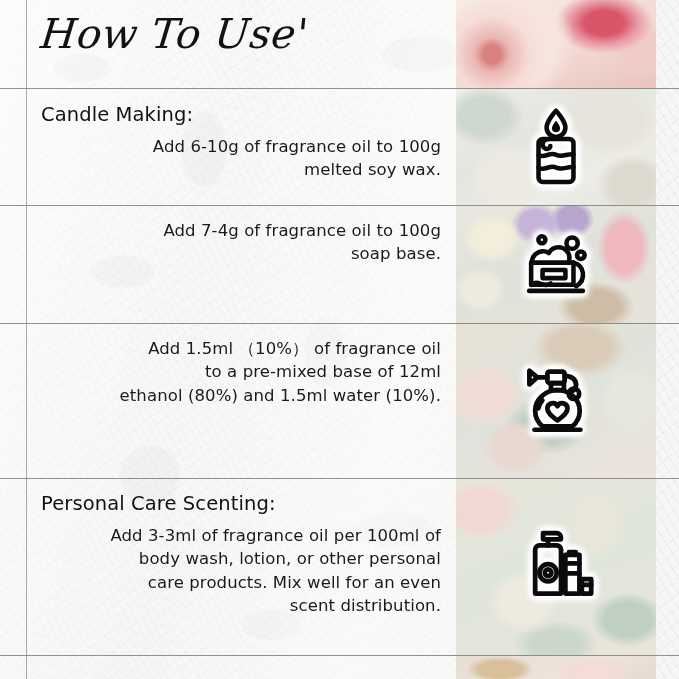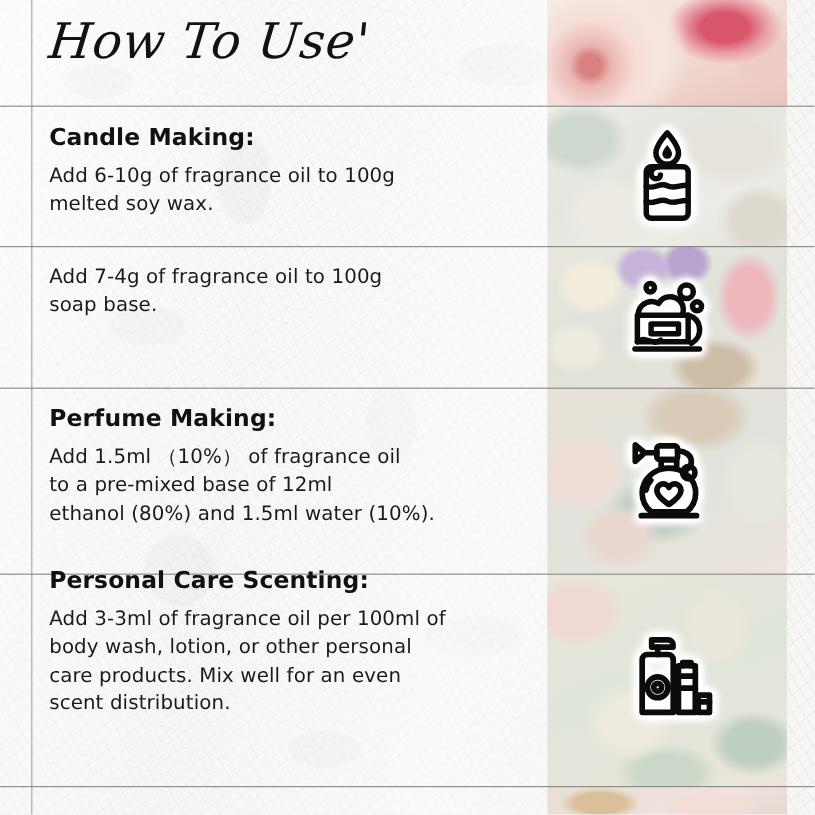--- a/index.html
+++ b/index.html
@@ -65,36 +65,37 @@
     color:#121212;
     letter-spacing:.5px;
     font-weight:400;
     transform:skewX(-6deg);
   }
   .section{
     position:absolute;left:41px;width:400px;
   }
   .sec-head{
     font-family:"DejaVu Sans", sans-serif;
-    font-weight:700;
+    font-weight:400;
     font-size:19.5px;
     color:#111;
     letter-spacing:.1px;
     margin:0 0 9px 0;
     white-space:nowrap;
   }
   .sec-body{
     font-family:"DejaVu Sans", sans-serif;
     font-weight:400;
     font-size:16.5px;
     line-height:1.42;
     color:#1a1a1a;
     letter-spacing:.1px;
     margin:0;
     white-space:pre-line;
+    text-align:right;
   }
 
   
   .photo-col{
     position:absolute;left:456px;top:0;width:200px;height:679px;
     overflow:hidden;
   }
   .edge-strip{
     position:absolute;left:656px;top:0;width:23px;height:679px;
     background:#f6f6f5;
@@ -262,27 +263,26 @@
       <p class="sec-body">Add 6-10g of fragrance oil to 100g
 melted soy wax.</p>
     </div>
 
     <div class="section" style="top:219px;">
       <p class="sec-body">Add 7-4g of fragrance oil to 100g
 soap base.</p>
     </div>
 
     <div class="section" style="top:337px;">
-      <p class="sec-head">Perfume Making:</p>
       <p class="sec-body">Add 1.5ml （10%） of fragrance oil
 to a pre-mixed base of 12ml
 ethanol (80%) and 1.5ml water (10%).</p>
     </div>
 
-    <div class="section" style="top:472px;">
+    <div class="section" style="top:492px;">
       <p class="sec-head">Personal Care Scenting:</p>
       <p class="sec-body">Add 3-3ml of fragrance oil per 100ml of
 body wash, lotion, or other personal
 care products. Mix well for an even
 scent distribution.</p>
     </div>
 
   </div>
 </div>
 

